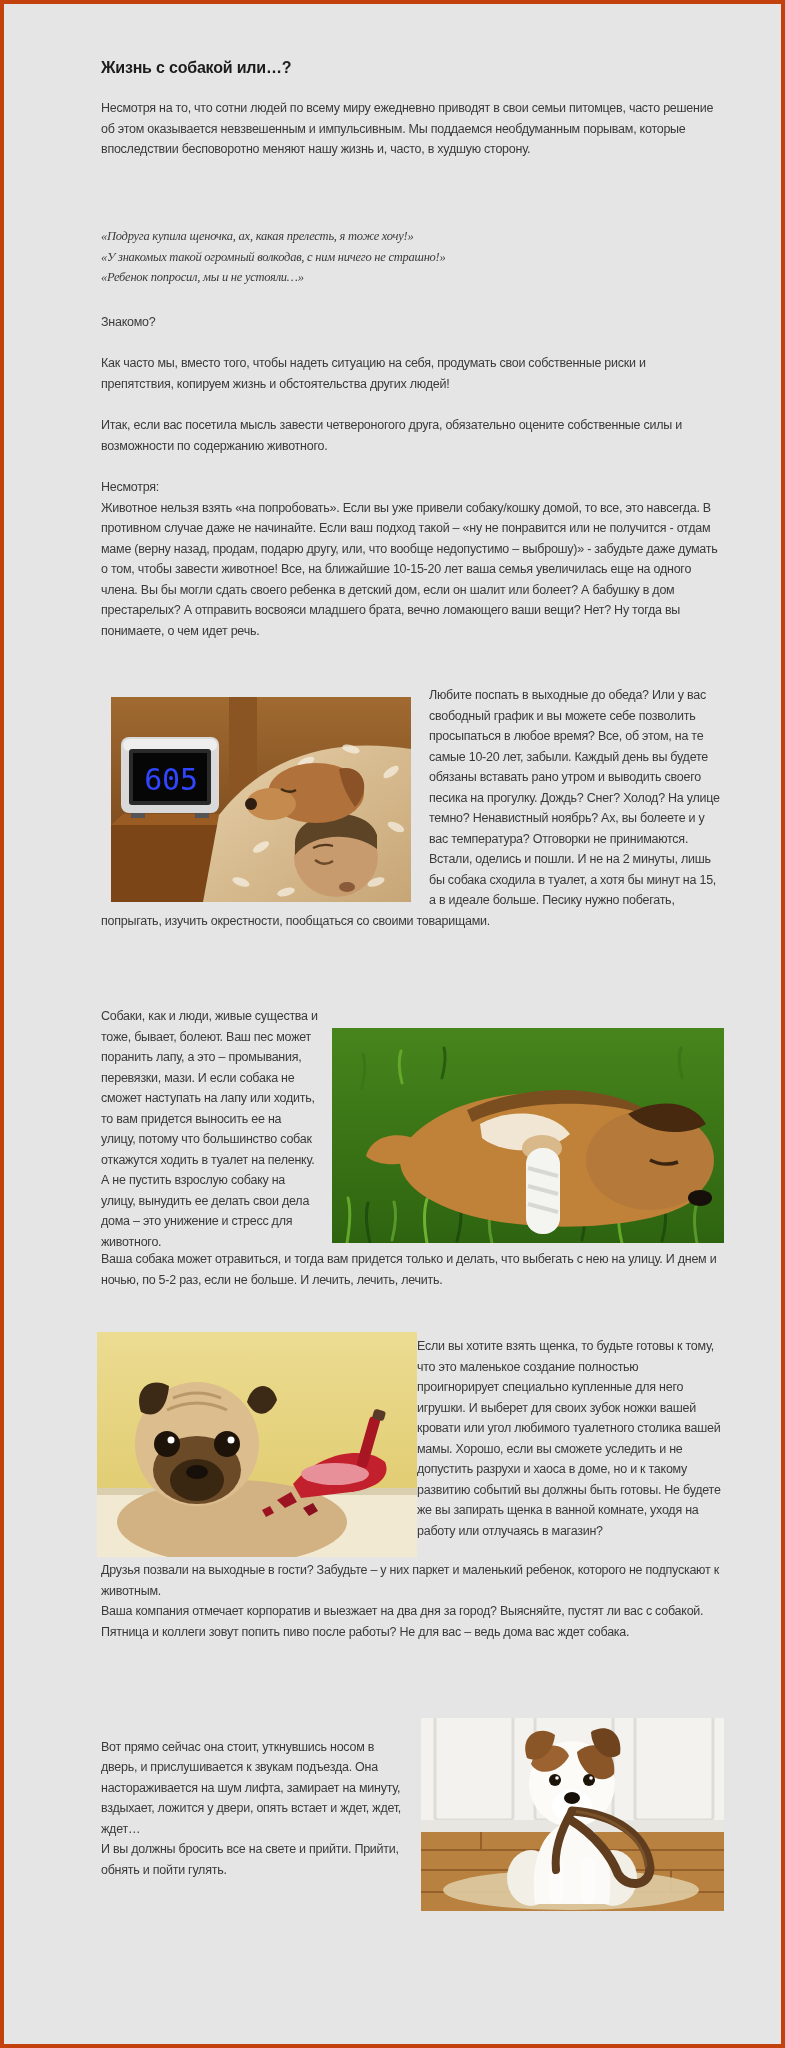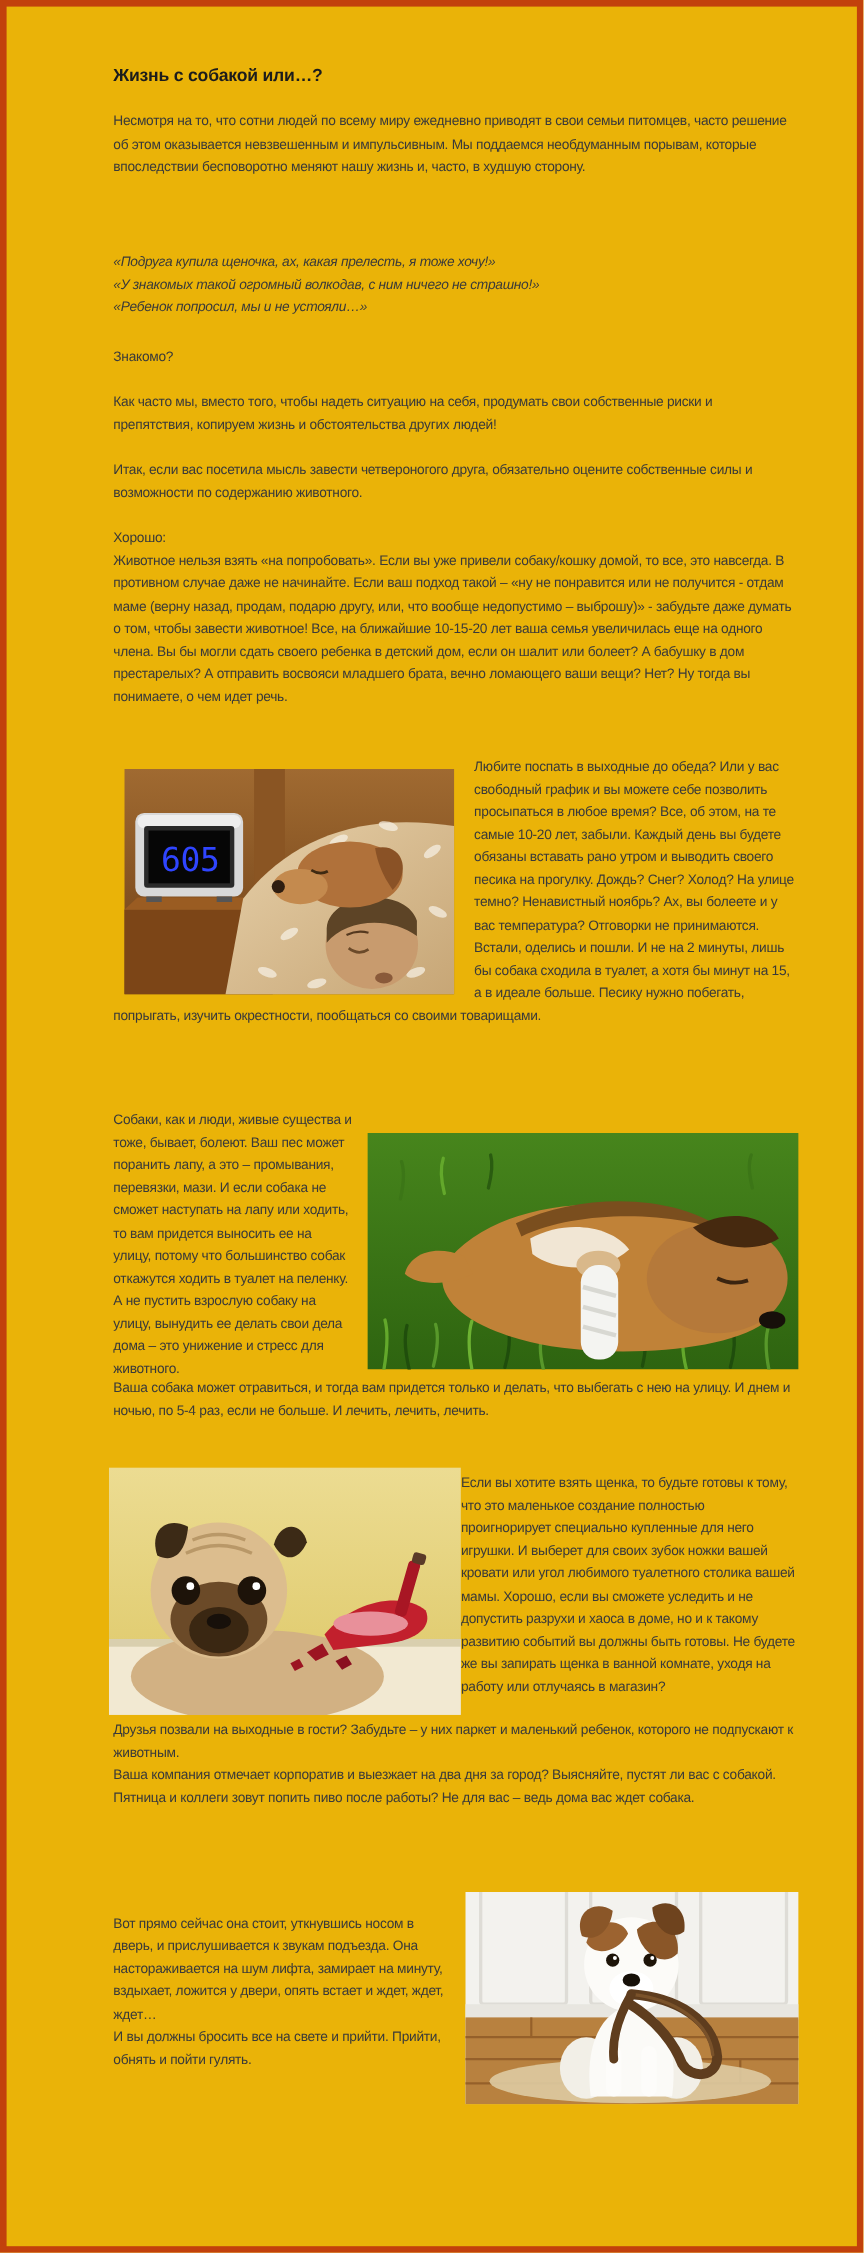--- a/index.html
+++ b/index.html
@@ -1,29 +1,29 @@
 <!DOCTYPE html>
 <html lang="ru"><head>
 <meta charset="utf-8">
 <style>
   * { margin:0; padding:0; box-sizing:border-box; }
   html,body { background:#ffffff; }
   .page {
     position:relative; width:785px; height:2048px; margin:0 auto;
-    background:#eab308; border:6px solid #c2410c; overflow:hidden;
+    background:#e5e5e5; border:4px solid #c2410c; overflow:hidden;
     font-family:"Liberation Sans", sans-serif; color:#3a3a3a;
   }
   .blk {
     position:absolute; left:97px; width:620px;
     font-size:12.5px; letter-spacing:-0.25px; line-height:20.5px;
   }
   .title {
     font-size:16px; font-weight:bold; color:#1c1c1c; letter-spacing:-0.2px;
   }
-  .italic { font-style:italic; }
+  .italic { font-style:italic;font-family:Liberation Serif, serif; }
   .bold  { font-weight:bold; color:#303030; }
   .cols  { display:flex; align-items:center; }
   figure.photo { flex:none;margin-top:12px; }
   figure.photo svg { display:block; }
   .float-left { float:left; margin:3px 18px 8px 10px; }
   .pad-r { padding-right:14px; flex:1; }
   .pad-l { padding-left:0; flex:1; }
 </style>
 </head>
 <body>
@@ -40,21 +40,21 @@
     <div>«Ребенок попросил, мы и не устояли…»</div>
   </div>
 
   <p class="blk" style="top:349px">Как часто мы, вместо того, чтобы надеть ситуацию на себя, продумать свои собственные риски и препятствия, копируем жизнь и обстоятельства других людей!</p>
 
   <p class="blk" style="top:308px">Знакомо?</p>
 
   <p class="blk" style="top:411px">Итак, если вас посетила мысль завести четвероногого друга, обязательно оцените собственные силы и возможности по содержанию животного.</p>
 
   <div class="blk" style="top:473px">
-    <div>Хорошо:</div>
+    <div>Несмотря:</div>
     <p>Животное нельзя взять «на попробовать». Если вы уже привели собаку/кошку домой, то все, это навсегда. В противном случае даже не начинайте. Если ваш подход такой – «ну не понравится или не получится - отдам маме (верну назад, продам, подарю другу, или, что вообще недопустимо – выброшу)» - забудьте даже думать о том, чтобы завести животное! Все, на ближайшие 10-15-20 лет ваша семья увеличилась еще на одного члена. Вы бы могли сдать своего ребенка в детский дом, если он шалит или болеет? А бабушку в дом престарелых? А отправить восвояси младшего брата, вечно ломающего ваши вещи? Нет? Ну тогда вы понимаете, о чем идет речь.</p>
   </div>
 
   <div class="blk" style="top:681px">
     <figure class="photo float-left" style="width:300px;height:205px">
       <svg viewBox="0 0 300 205" width="300" height="205">
         <defs>
           <linearGradient id="wood" x1="0" y1="0" x2="0" y2="1">
             <stop offset="0" stop-color="#a06a31"></stop>
               <stop offset="1" stop-color="#6e3f16"></stop>
@@ -142,21 +142,21 @@
         <path d="M88,112 C58,100 38,112 34,128 C46,140 78,138 96,128 Z" fill="#c08238"></path>
         <ellipse cx="210" cy="120" rx="20" ry="13" fill="#d9b88a"></ellipse>
         <g>
           <rect x="194" y="120" width="34" height="86" rx="16" fill="#f4f4f1"></rect>
           <path d="M196,140 l30,8 M196,158 l30,8 M196,176 l30,8" stroke="#d8d8d2" stroke-width="4" fill="none"></path>
         </g>
       </svg>
     </figure>
   </div>
 
-  <p class="blk" style="top:1245px">Ваша собака может отравиться, и тогда вам придется только и делать, что выбегать с нею на улицу. И днем и ночью, по 5-4 раз, если не больше. И лечить, лечить, лечить.</p>
+  <p class="blk" style="top:1245px">Ваша собака может отравиться, и тогда вам придется только и делать, что выбегать с нею на улицу. И днем и ночью, по 5-2 раз, если не больше. И лечить, лечить, лечить.</p>
 
   <div class="blk cols" style="top:1316px;left:93px;width:624px">
     <figure class="photo" style="width:320px;height:225px">
       <svg viewBox="0 0 320 225" width="320" height="225">
         <defs>
           <linearGradient id="yel" x1="0" y1="0" x2="0" y2="1">
             <stop offset="0" stop-color="#ecdc92"></stop>
               <stop offset="1" stop-color="#ddc766"></stop>
           </linearGradient>
         </defs>

